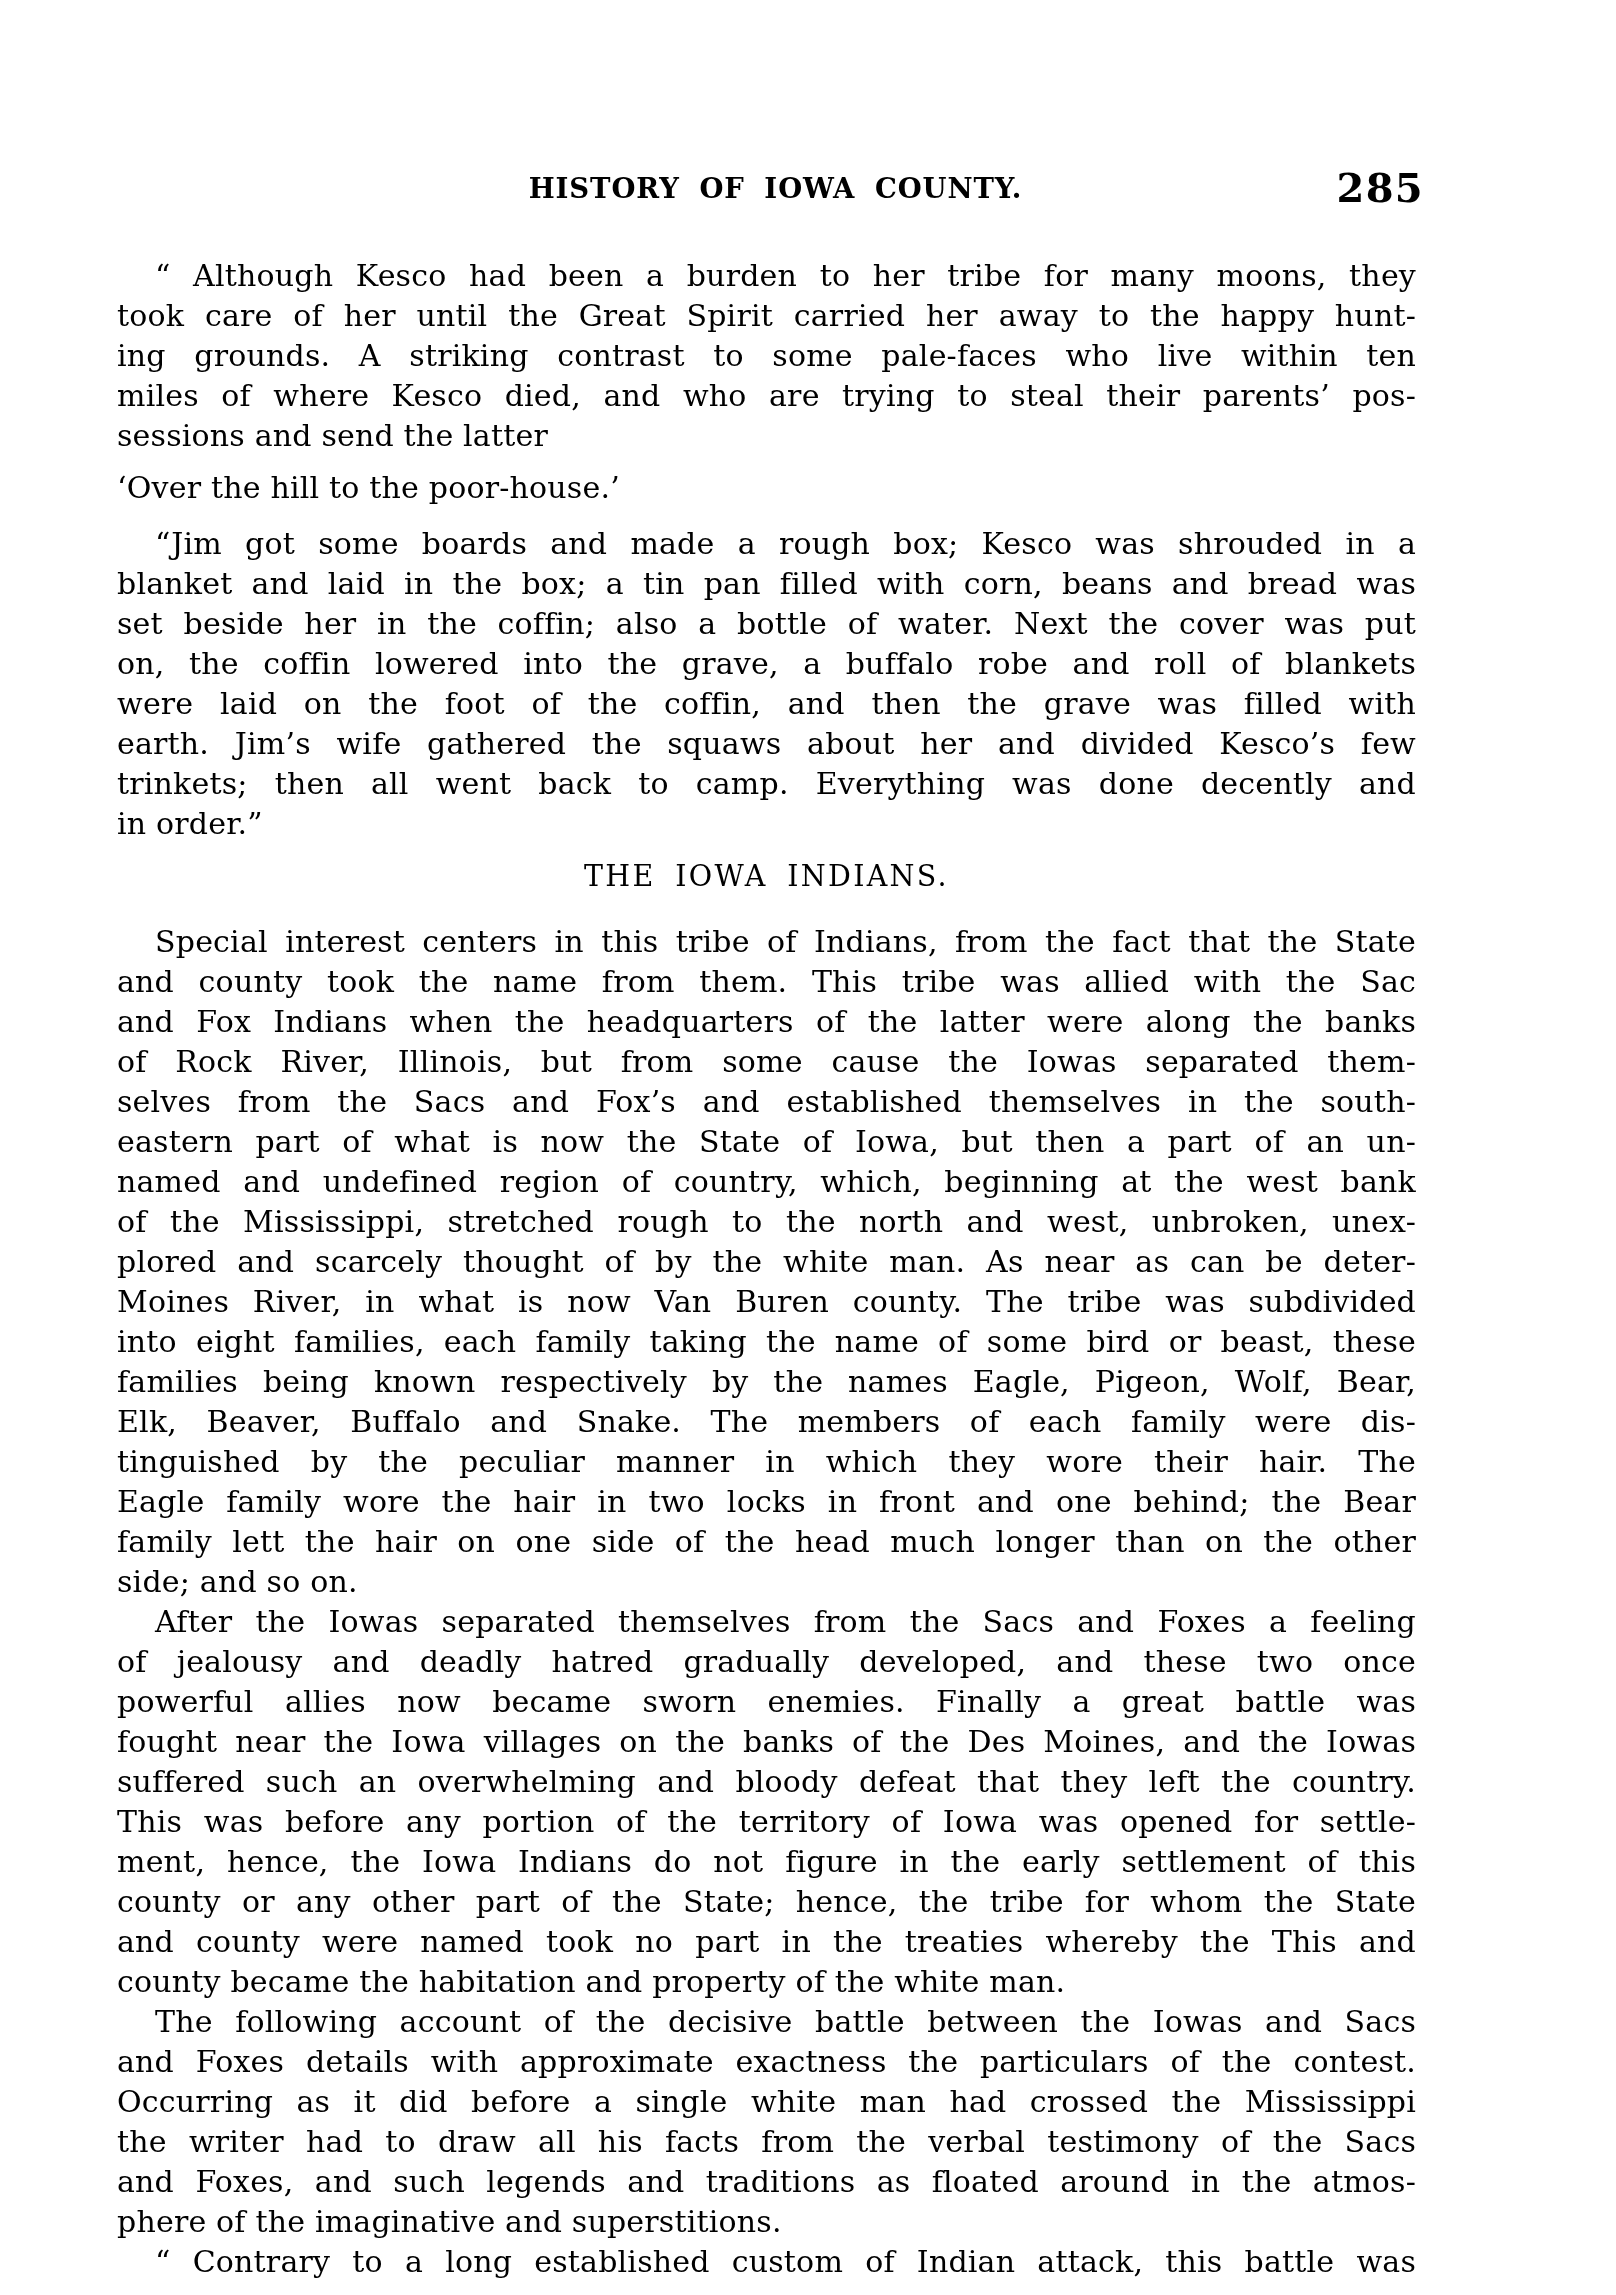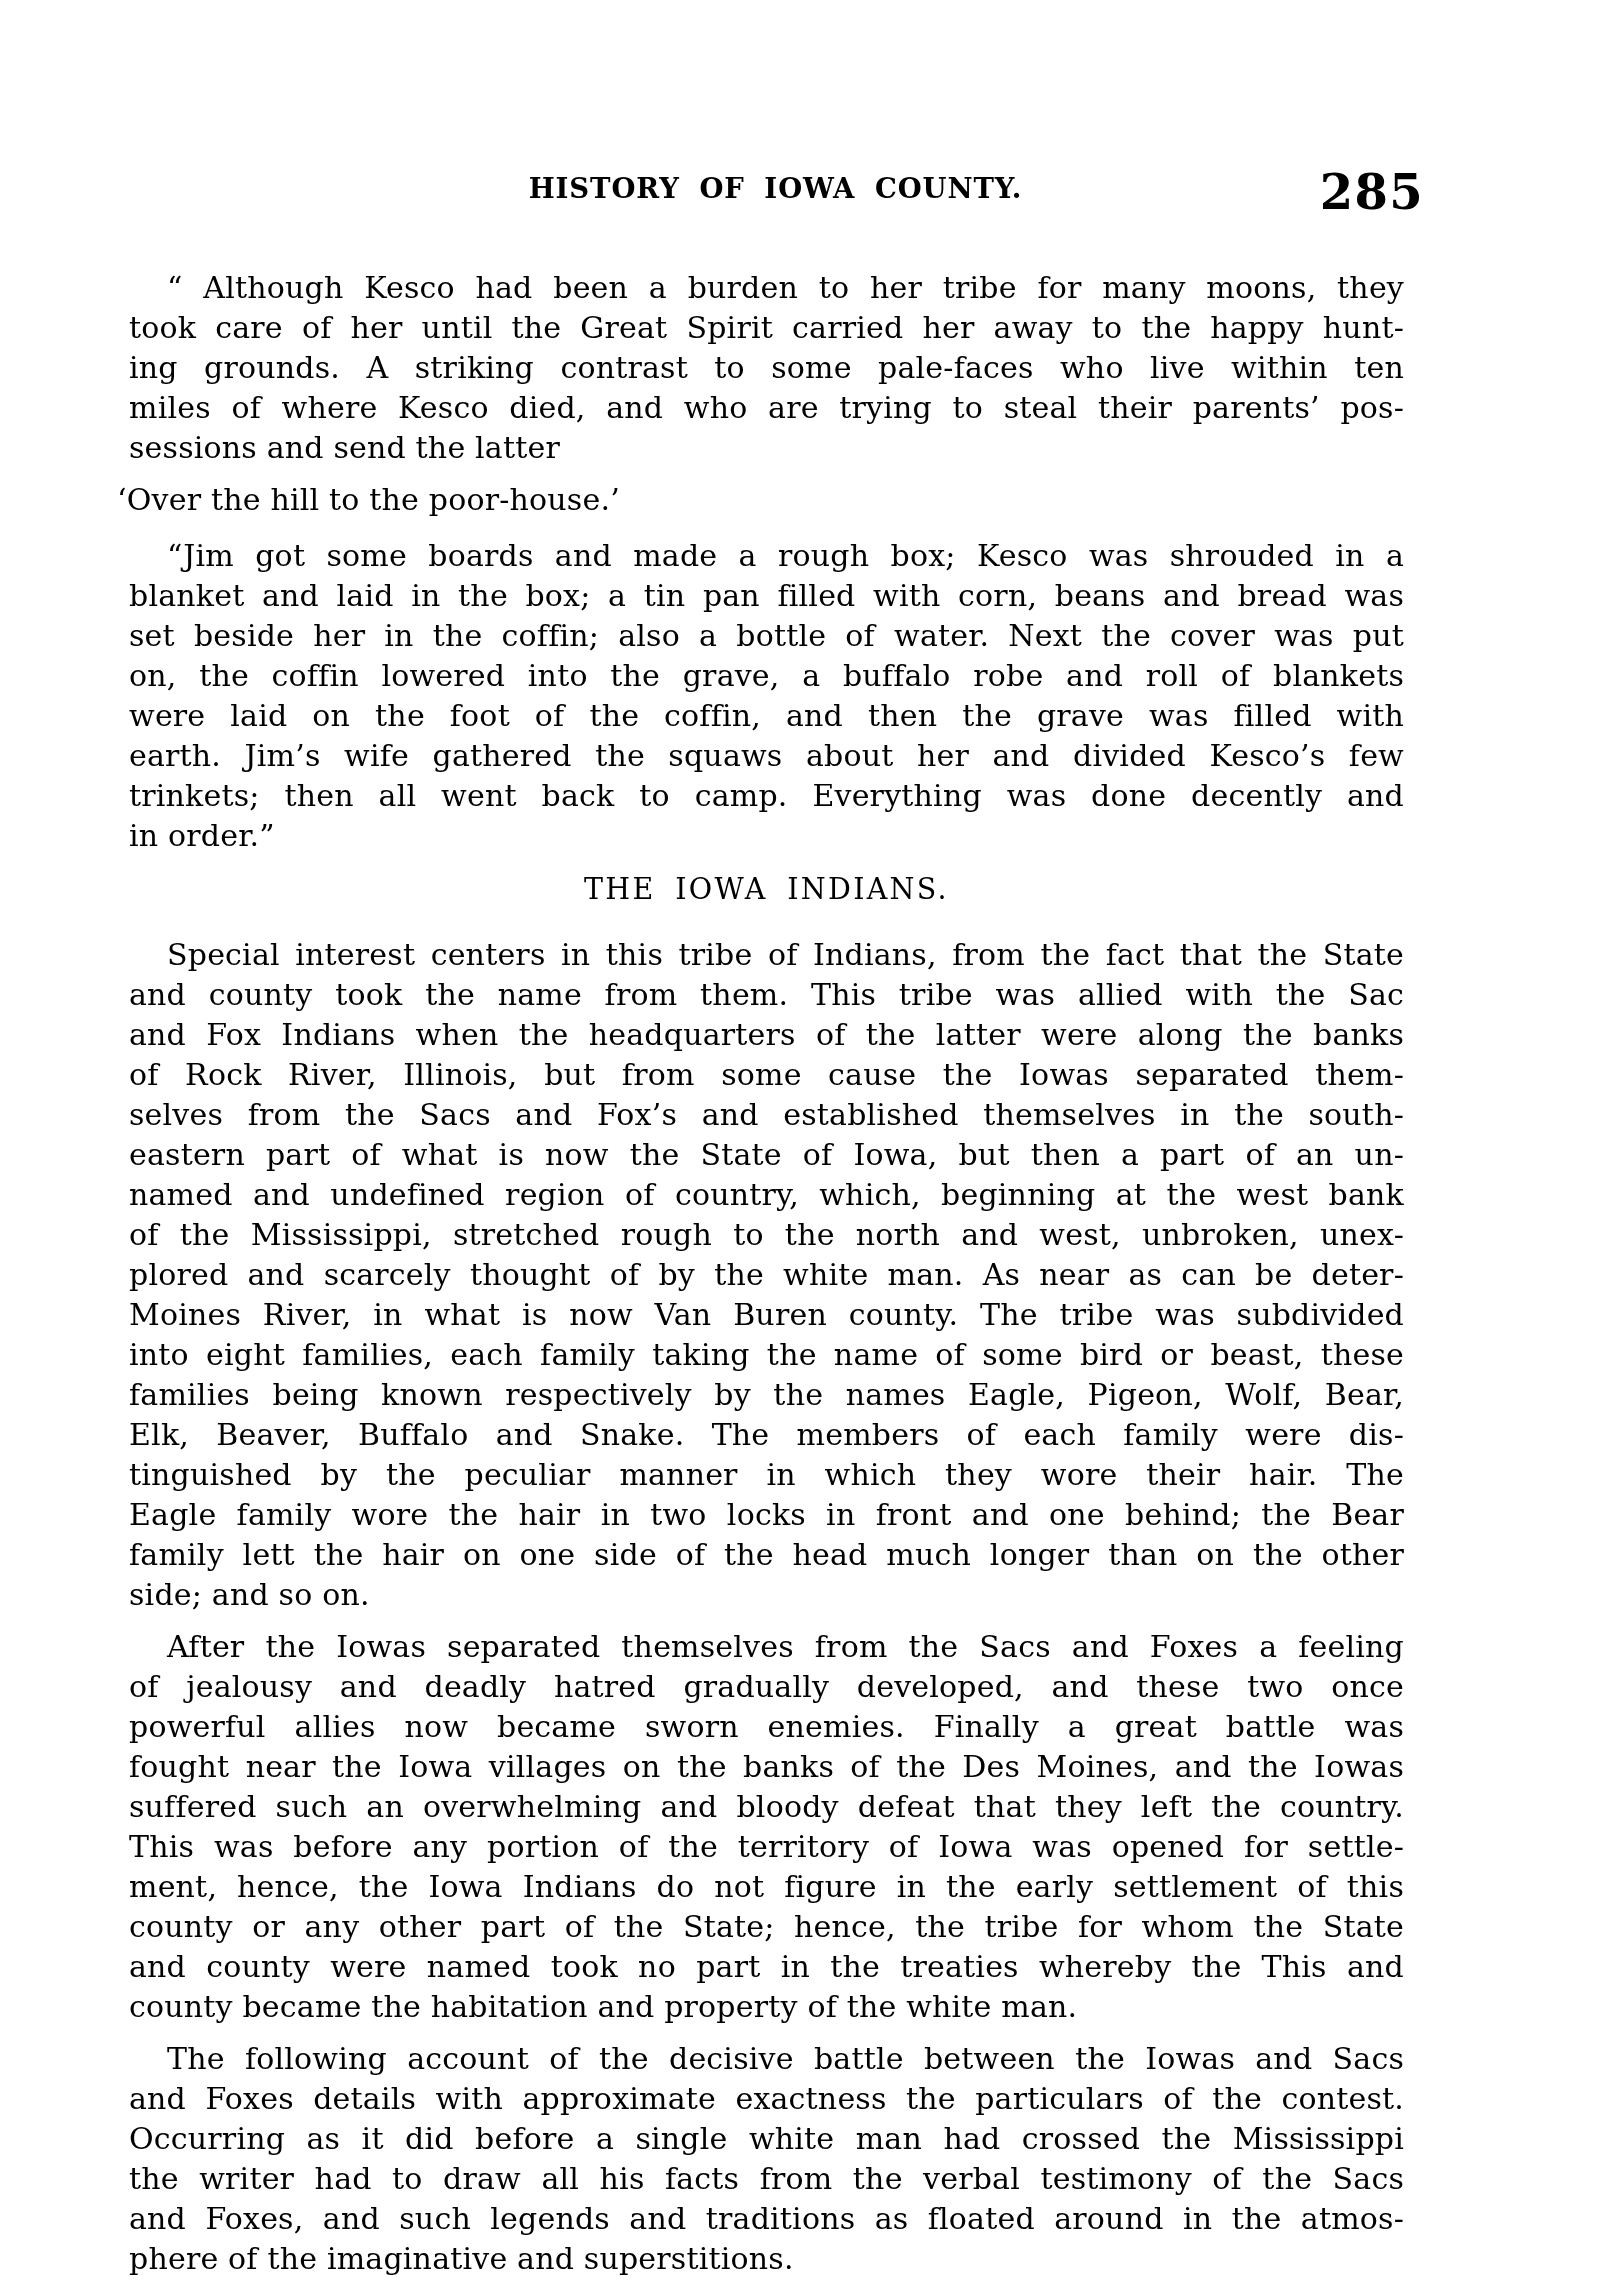--- a/index.html
+++ b/index.html
@@ -21,30 +21,30 @@
     text-align: center;
     font-size: 27.5px;
     font-weight: 700;
     letter-spacing: 0.9px;
     word-spacing: 9.2px;
     transform: scaleY(1.04);
     transform-origin: top center;
   }
   .page-number {
     position: absolute; right: 0.9px; top: -7.3px;
-    font-size: 48px;
+    font-size: 40px;
     font-weight: 700;
     letter-spacing: 1.4px;
   }
 
   
   .page-body {
     position: absolute; top: 256px; left: 117px; width: 1299px;
   }
-  .paragraph { margin: 12px; }
+  .paragraph { margin: 0; }
   .line {
     display: block;
     font-size: 30px;
     line-height: 40px;
     text-align: justify;
     text-align-last: justify;
     letter-spacing: 0.2px;
   }
   .line.last { text-align-last: left; }
   .line.indent { text-indent: 38px; }

